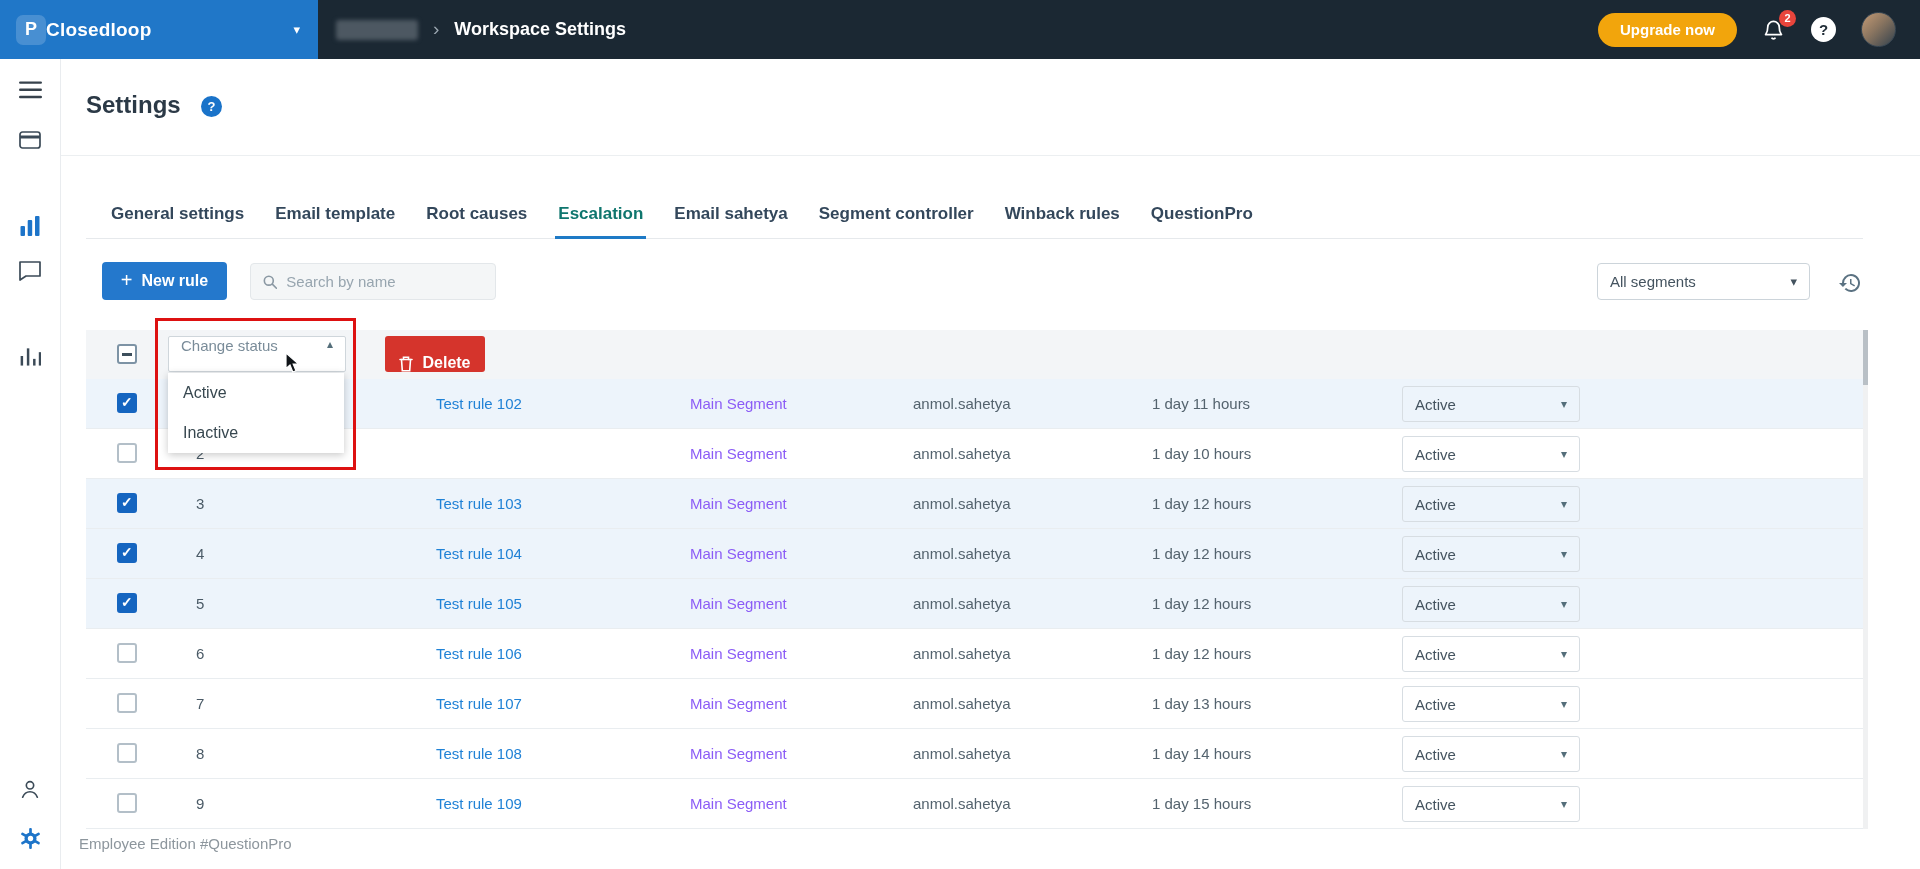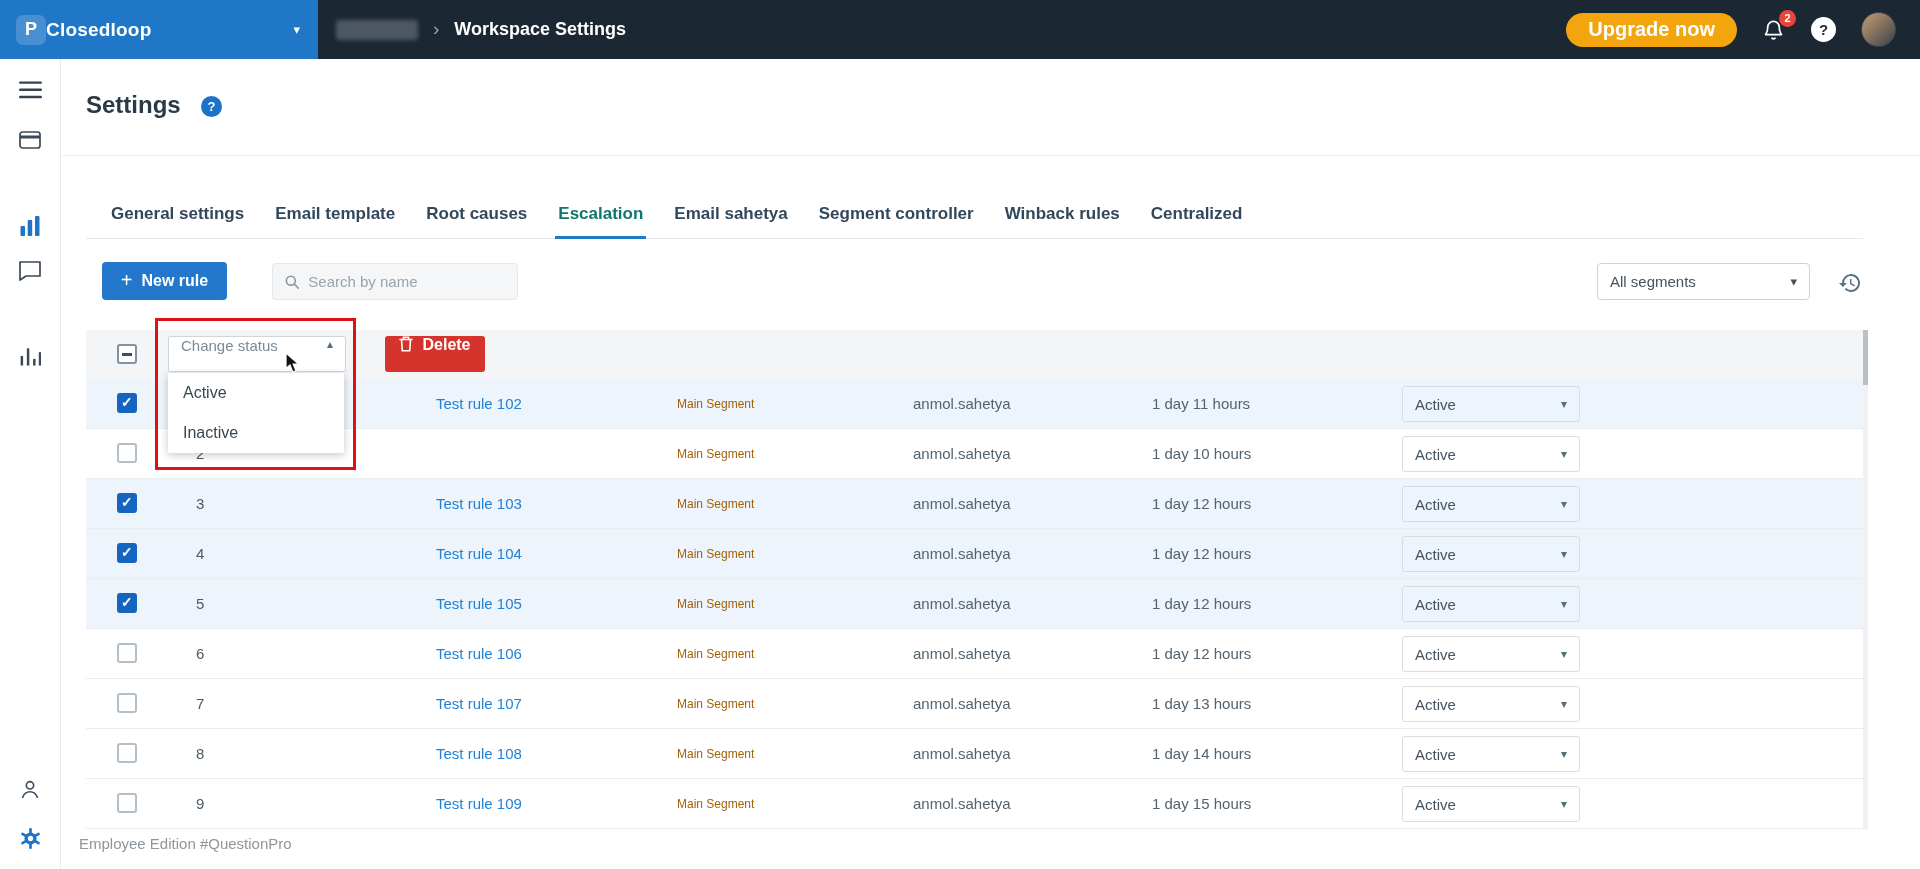--- a/index.html
+++ b/index.html
@@ -16,21 +16,21 @@
           color:#fff; font-weight:700; font-size:18px; display:flex;
           align-items:center; justify-content:center; }
   .brand-name { color:#fff; font-size:19px; font-weight:700; letter-spacing:.2px; }
   .brand-caret { margin-left:auto; color:#fff; font-size:13px; }
   .crumbs { display:flex; align-items:center; margin-left:18px; gap:15px; }
   .redacted { width:82px; height:20px; border-radius:3px; background:#4d5862; filter:blur(2px); }
   .crumb-sep { color:#9aa6b0; font-size:19px; margin-top:-2px; }
   .crumb { color:#fff; font-size:18px; font-weight:600; }
   .topbar-right { margin-left:auto; display:flex; align-items:center; gap:25px; padding-right:24px; }
   .upgrade-btn { height:34px; padding:0 22px; border:none; border-radius:17px;
-                 background:#f2a50c; color:#fff; font-size:20px; font-weight:700; cursor:pointer; }
+                 background:#f2a50c; color:#fff; font-size:15px; font-weight:700; cursor:pointer; }
   .bell-wrap { position:relative; width:24px; height:26px; cursor:pointer; }
   .badge { position:absolute; top:-7px; right:-10px; min-width:17px; height:17px; padding:0 3px;
            border-radius:9px; background:#e8453c; color:#fff; font-size:11px; font-weight:700;
            display:flex; align-items:center; justify-content:center; }
   .help-circle { width:25px; height:25px; border-radius:50%; background:#fff; color:#222e38;
                  font-size:15px; font-weight:700; display:flex; align-items:center;
                  justify-content:center; cursor:pointer; }
   .avatar { width:35px; height:35px; border-radius:50%; cursor:pointer;
             background:linear-gradient(135deg,#c59b75 0%,#8a7560 45%,#33414d 100%);
             border:1px solid #3a4854; }
@@ -60,21 +60,21 @@
                        height:3px; background:#1e7ac6; }
 
   
   .new-rule-btn { position:absolute; top:203px; left:41px; width:125px; height:38px;
                   background:#2478cc; color:#fff; border:none; border-radius:4px; font-size:16px;
                   font-weight:600; display:flex; align-items:center; justify-content:center;
                   gap:9px; cursor:pointer; }
   .plus-glyph { font-size:20px; font-weight:400; margin-top:-2px; }
   .search-box { position:absolute; top:204px; left:189px; width:246px; height:37px;
                 background:#f4f6f7; border:1px solid #e3e7ea; border-radius:4px;
-                display:flex; align-items:center; padding:0 12px; gap:9px;margin-left:22px; }
+                display:flex; align-items:center; padding:0 12px; gap:9px; }
   .search-input { border:none; background:transparent; outline:none; font-size:15px;
                   color:#44535f; width:100%; font-family:inherit; }
   .search-input::placeholder { color:#97a5af; }
   .segments-select { position:absolute; top:204px; left:1536px; width:213px; height:37px;
                      background:#fff; border:1px solid #ccd4da; border-radius:4px; display:flex;
                      align-items:center; padding:0 12px; font-size:15px; color:#44535f; cursor:pointer; }
   .segments-caret { margin-left:auto; color:#44535f; font-size:13px; }
   .history-btn { position:absolute; top:212px; left:1777px; width:24px; height:24px; cursor:pointer; }
 
   
@@ -87,31 +87,31 @@
   .cb.indeterminate { border-color:#7d93a5; }
   .cb.indeterminate::after { content:""; position:absolute; left:3px; right:3px; top:7px;
                              height:2.5px; background:#3d4f5c; }
   .bulk-cb { position:absolute; left:31px; top:14px; }
   .change-status { position:absolute; left:82px; top:6px; width:178px; height:36px; background:#fff;
                    border:1px solid #cfd6db; border-radius:2px; display:flex; align-items:flex-start;
                    padding:0 12px; font-size:15px; color:#7a8c99; cursor:pointer; }
   .cs-caret { margin-left:auto; color:#546e7a; font-size:12px; }
   .delete-btn { position:absolute; left:299px; top:6px; width:100px; height:36px; background:#d5342c;
                 color:#fff; border:none; border-radius:3px; font-size:16px; font-weight:600;
-                display:flex; align-items:flex-start; justify-content:center; gap:9px; cursor:pointer; }
+                display:flex; align-items:flex-end; justify-content:center; gap:9px; cursor:pointer; }
 
   
   .rows { position:absolute; top:320px; left:25px; right:57px; }
   .trow { position:relative; height:50px; border-bottom:1px solid #e9edf0; background:#fff; }
   .trow.selected { background:#edf4fb; }
   .trow .cb { position:absolute; left:31px; top:14px; }
   .cell-num { position:absolute; left:110px; top:0; line-height:50px; font-size:15px; color:#4a5a66; }
   .cell-name { position:absolute; left:350px; top:0; line-height:50px; font-size:15px;
                color:#2082d6; text-decoration:none; cursor:pointer; }
-  .cell-segment { position:absolute; left:591px; top:0; line-height:50px; font-size:12px; color:#a16207; }
+  .cell-segment { position:absolute; left:604px; top:0; line-height:50px; font-size:15px; color:#8b5cf6; }
   .cell-owner { position:absolute; left:827px; top:0; line-height:50px; font-size:15px; color:#54636e; }
   .cell-duration { position:absolute; left:1066px; top:0; line-height:50px; font-size:15px; color:#54636e; }
   .status-select { position:absolute; left:1316px; top:7px; width:178px; height:36px;
                    border:1px solid #d7dde2; border-radius:3px; display:flex; align-items:center;
                    padding:0 12px; font-size:15px; color:#44535f; cursor:pointer; }
   .select-caret { margin-left:auto; color:#546e7a; font-size:12px; }
 
   
   .annotation { position:absolute; top:259px; left:94px; width:201px; height:152px;
                 border:3px solid #dd1111; z-index:40; pointer-events:none; }
@@ -227,21 +227,21 @@
 
 
         <div class="tab active">Escalation</div>
 
         <div class="tab">Email sahetya</div>
 
         <div class="tab">Segment controller</div>
 
         <div class="tab">Winback rules</div>
 
-        <div class="tab">Centralized</div>
+        <div class="tab">QuestionPro</div>
       </nav>
 
     <button class="new-rule-btn">
       <span class="plus-glyph">+</span>
       <span>New rule</span>
     </button>
     <div class="search-box">
       <svg width="16" height="16" viewBox="0 0 16 16" fill="none" stroke="#8a98a3" stroke-width="1.8" stroke-linecap="round">
           <circle cx="6.5" cy="6.5" r="5"></circle>
           <line x1="10.7" y1="10.7" x2="15" y2="15"></line>

